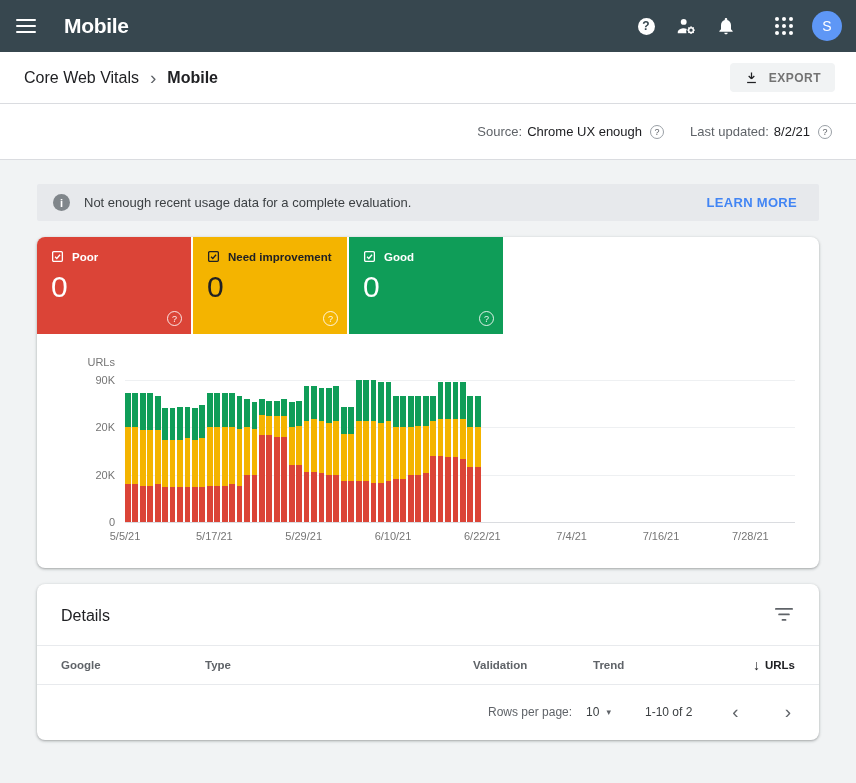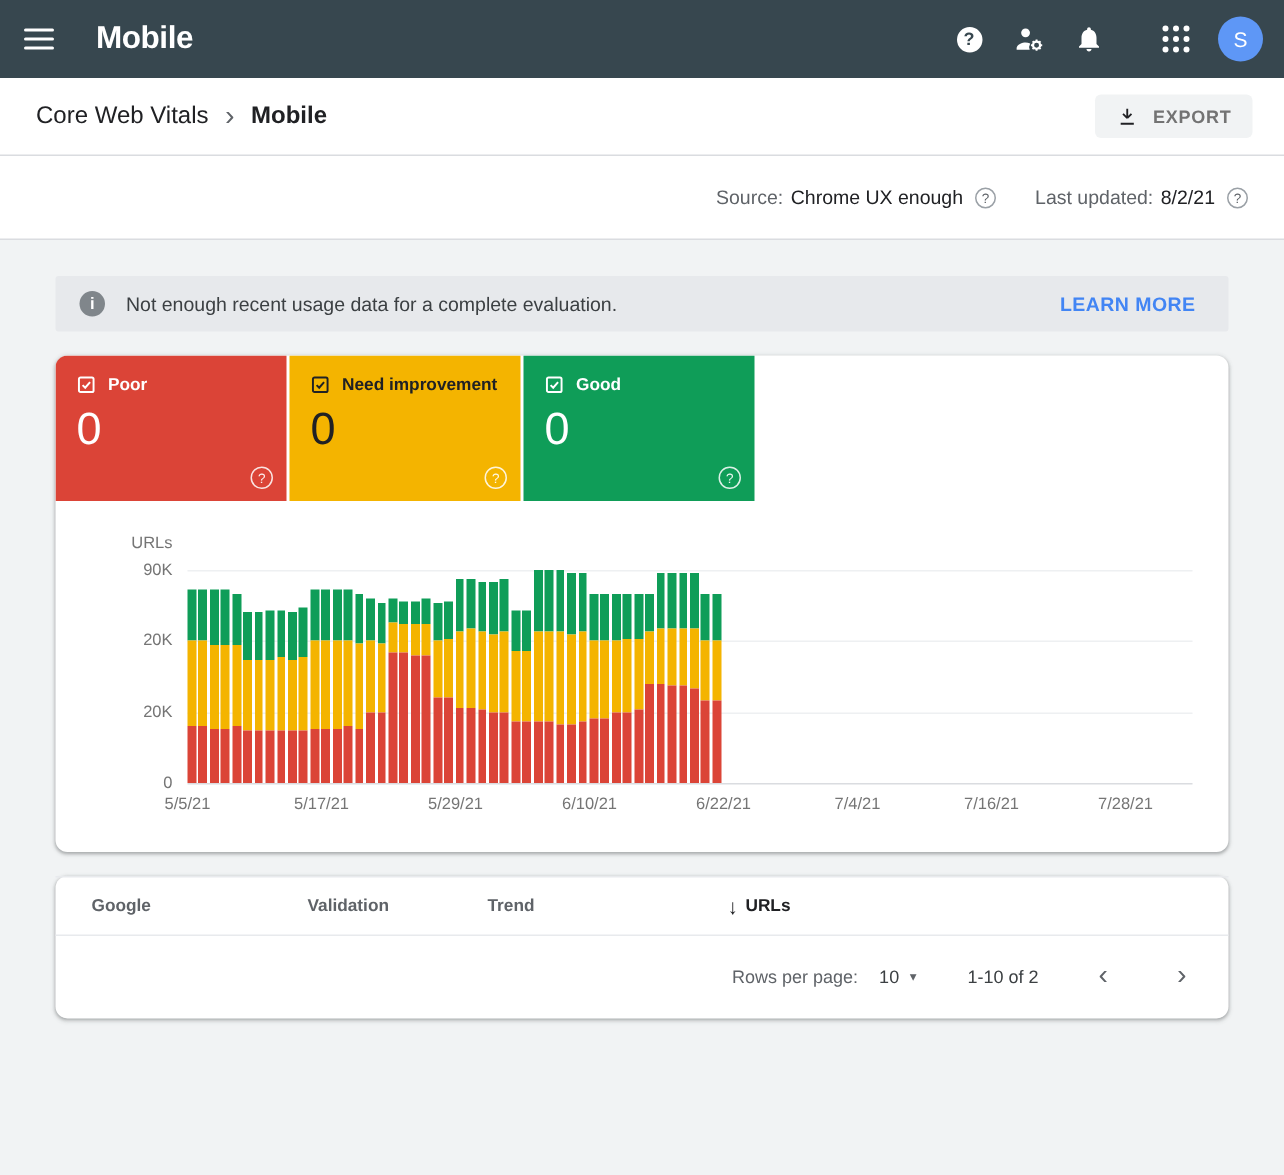--- a/index.html
+++ b/index.html
@@ -523,23 +523,34 @@
         </div>
         <div class="bar" style="left: 52.2222%; width: 0.866667%; height: 88.8889%;">
           <div style="height: 25%; background: rgb(15, 157, 88);"></div>
           <div style="height: 31.25%; background: rgb(244, 180, 0);"></div>
           <div style="height: 43.75%; background: rgb(219, 68, 55);"></div>
         </div>
       </div>
   </section>
 
   <section class="card details-card">
+    <div class="details-title-row">
+      <span class="details-title">Details</span>
+      <button class="filter-btn">
+        <svg width="18" height="13" viewBox="0 0 18 13" fill="#5f6368">
+          <rect width="18" height="1.8" rx="0.9"></rect>
+          <rect x="3.2" y="5.5" width="11.6" height="1.8" rx="0.9"></rect>
+          <rect x="6.6" y="11" width="4.8" height="1.8" rx="0.9"></rect>
+        </svg>
+      </button>
+    </div>
 
     <div class="details-header">
       <span class="col-status">Google</span>
+      <span class="col-type">Type</span>
       <span class="col-validation">Validation</span>
       <span class="col-trend">Trend</span>
       <span class="col-urls">
         <span class="sort-arrow">↓</span>
         <span>URLs</span>
       </span>
     </div>
 
     <div class="details-pagination">
       <span class="rpp-label">Rows per page:</span>

